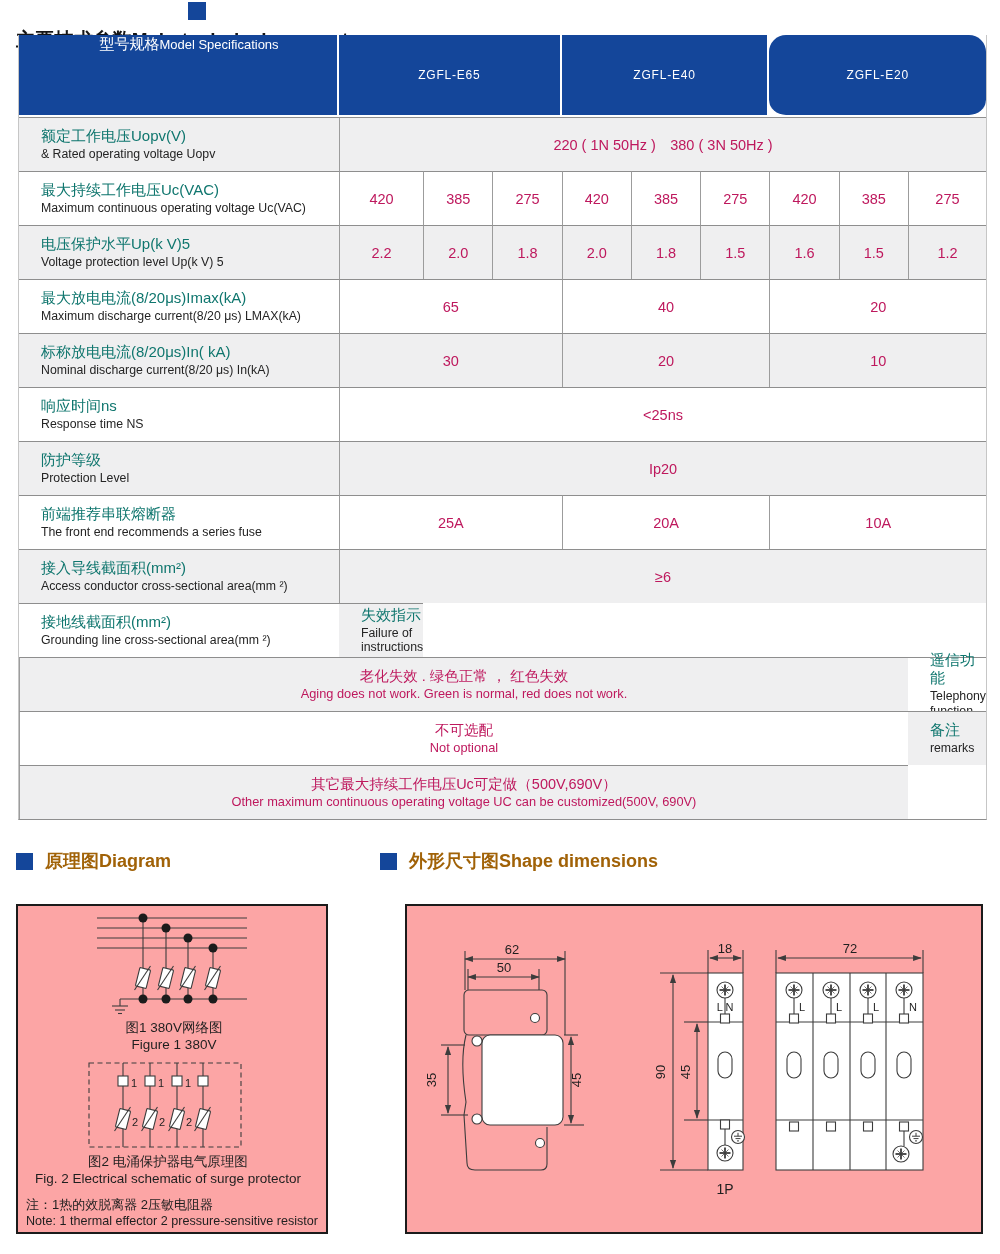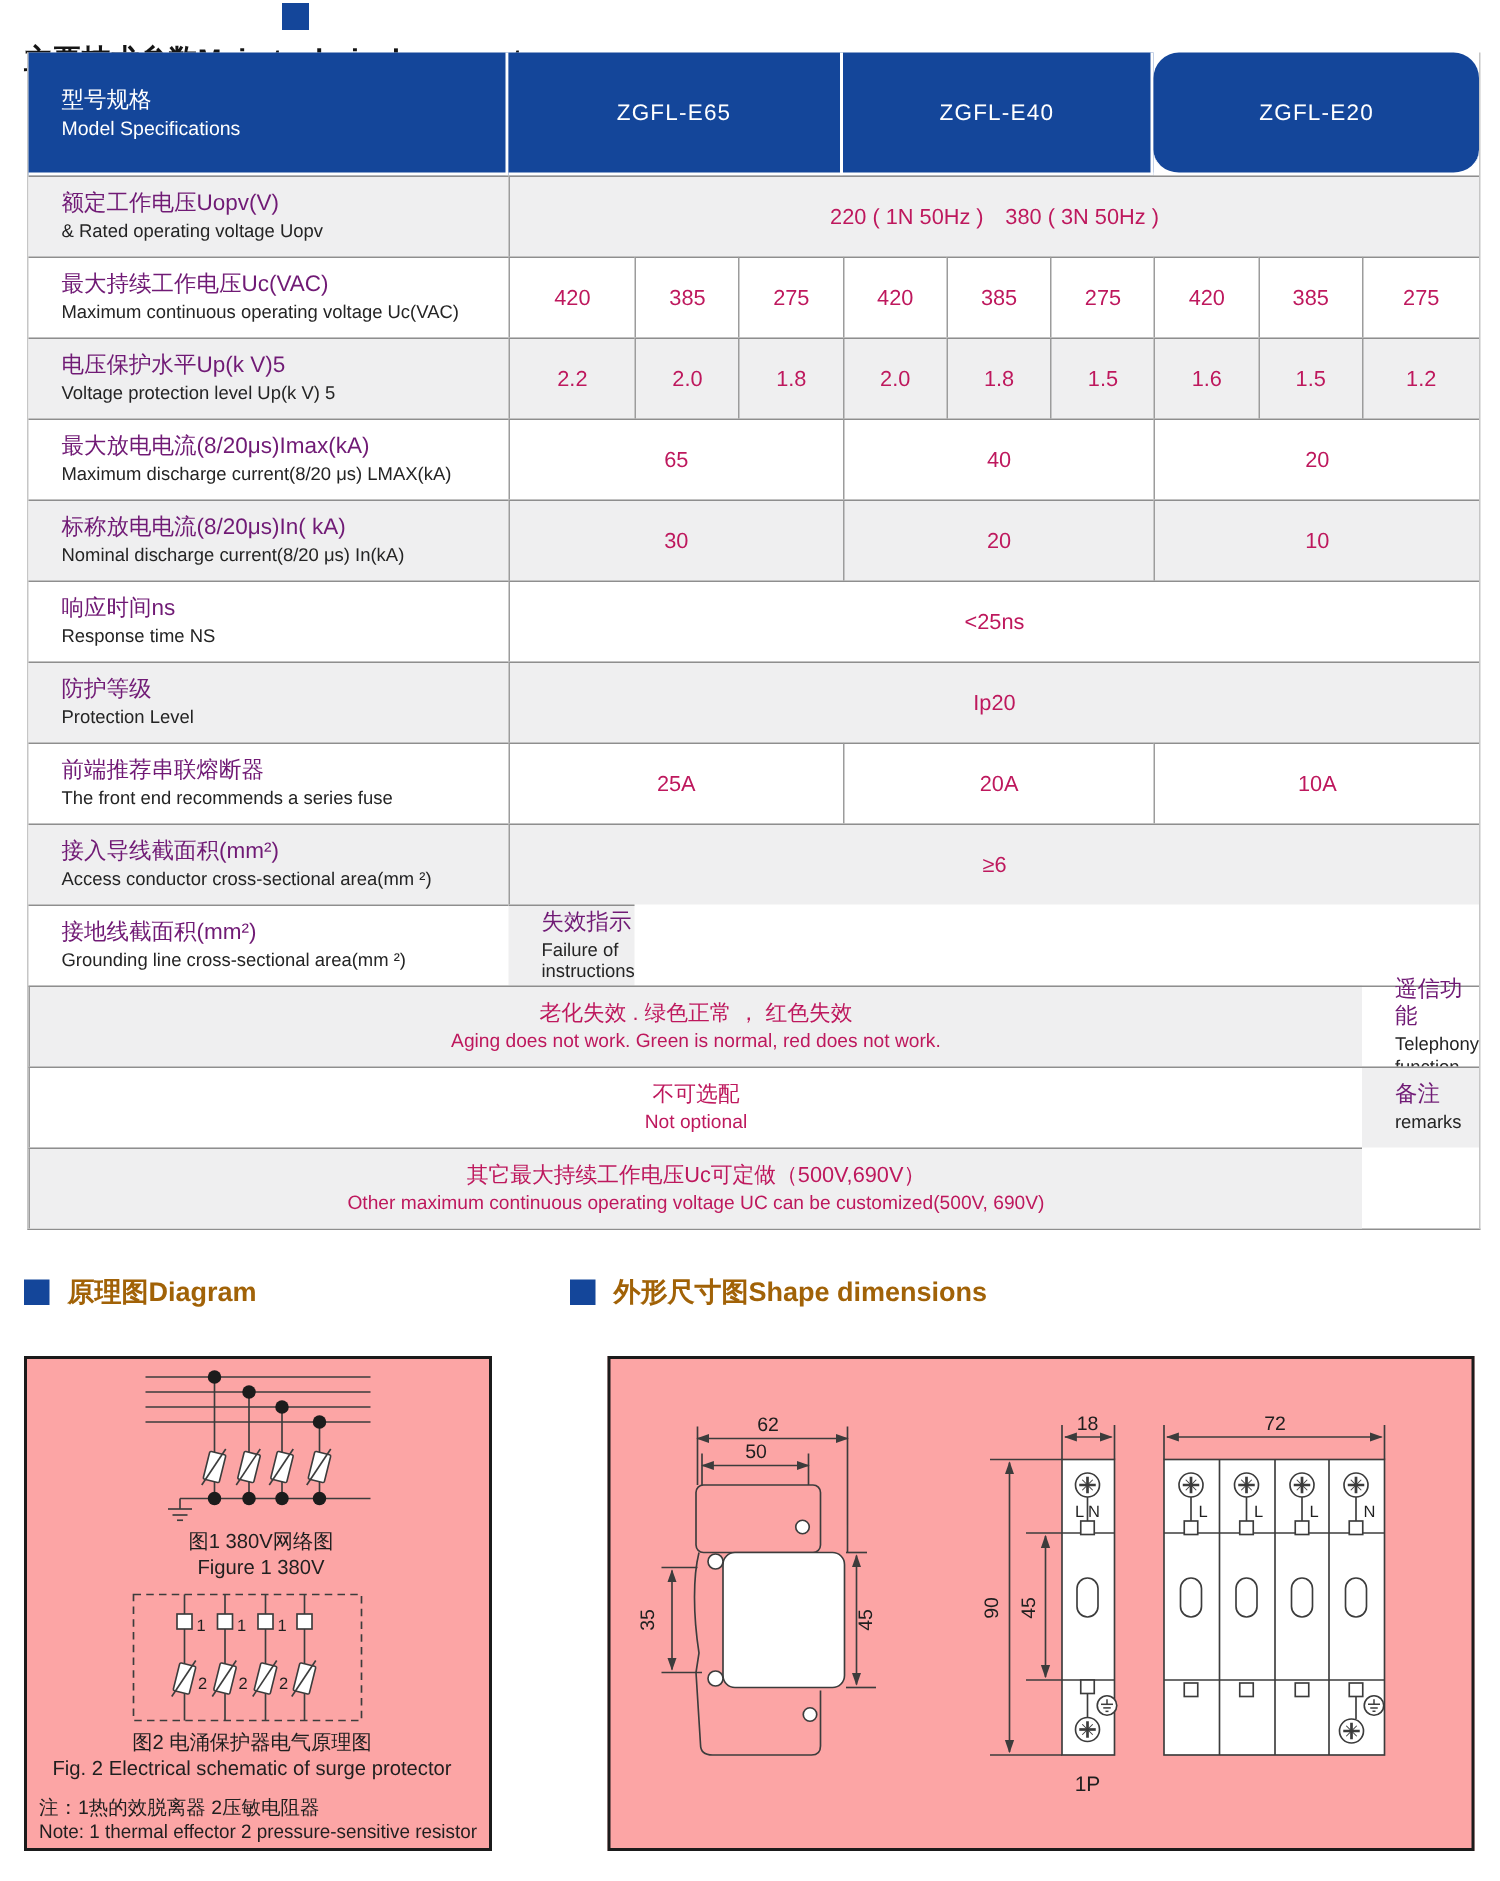--- a/index.html
+++ b/index.html
@@ -9,27 +9,27 @@
   .main-title .bullet{width:18px;height:18px;}
   .sec-title{position:absolute;top:849px;display:flex;align-items:center;gap:12px;font-size:18px;font-weight:600;color:#a16207;}
   .sec-title .bullet{width:17px;height:17px;}
   
   .tbl{position:absolute;left:18px;top:35px;width:967px;display:grid;
        grid-template-columns:320px repeat(9,1fr);
        grid-template-rows:82px repeat(13,54px);
        border-left:1px solid #c6c6c6;border-right:1px solid #c6c6c6;border-bottom:1px solid #8e8e8e;
        background:#fff;}
   .hd{background:#14469a;color:#fff;display:flex;border-bottom:2px solid #fff;}
-  .hd.mod{align-items:center;justify-content:center;font-size:15px;letter-spacing:.8px;border-right:2px solid #fff;grid-column:span 3;text-align:right;}
+  .hd.mod{align-items:center;justify-content:center;font-size:12px;letter-spacing:.8px;border-right:2px solid #fff;grid-column:span 3;text-align:right;}
   .hd.mod.last{border-right:none;border-radius:17px;}
-  .hd.labhd{flex-direction:column;justify-content:center;padding-left:22px;border-right:2px solid #fff;}
+  .hd.labhd{flex-direction:row;justify-content:center;padding-left:22px;border-right:2px solid #fff;}
   .hd .zh{font-size:15px;}
   .hd .en{font-size:13px;margin-top:2px;}
   .lab{display:flex;flex-direction:column;justify-content:center;padding-left:22px;border-top:1px solid #8e8e8e;}
-  .lab .zh{font-size:15px;color:#701a75;line-height:1.25;}
+  .lab .zh{font-size:15px;color:#0f766e;line-height:1.25;}
   .lab .en{font-size:12.3px;color:#242424;margin-top:1px;line-height:1.2;}
   .v{display:flex;align-items:center;justify-content:center;text-align:center;
      font-size:14.5px;color:#be185d;border-top:1px solid #8e8e8e;border-left:1px solid #9c9c9c;}
   .s3{grid-column:span 3;}
   .s9{grid-column:span 9;}
   .two{flex-direction:column;line-height:1.3;}
   .two .en2{font-size:12.8px;}
   .g{background:#efeff0;}
   
   .box{position:absolute;border:2px solid #1b1b1b;background:#fca5a5;}

